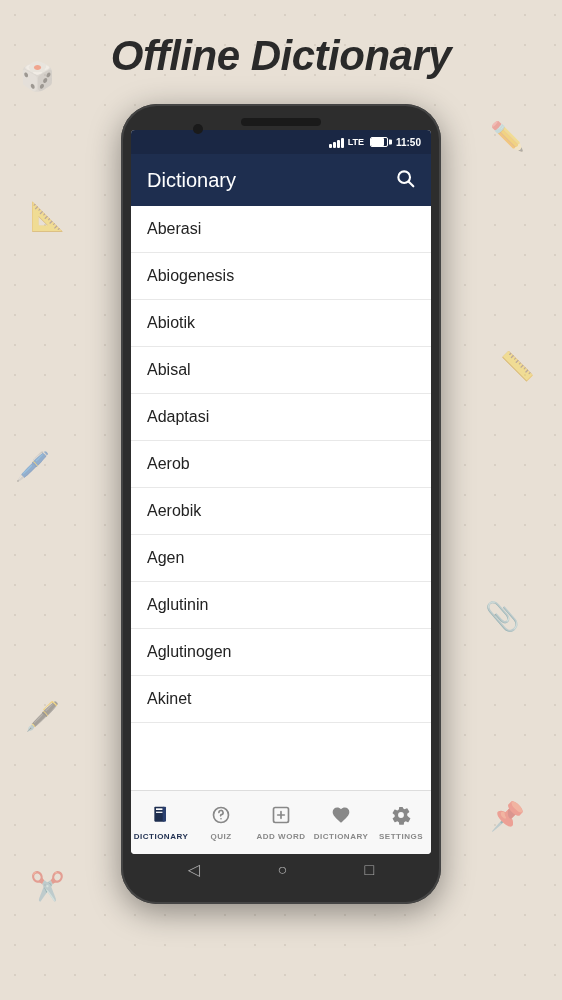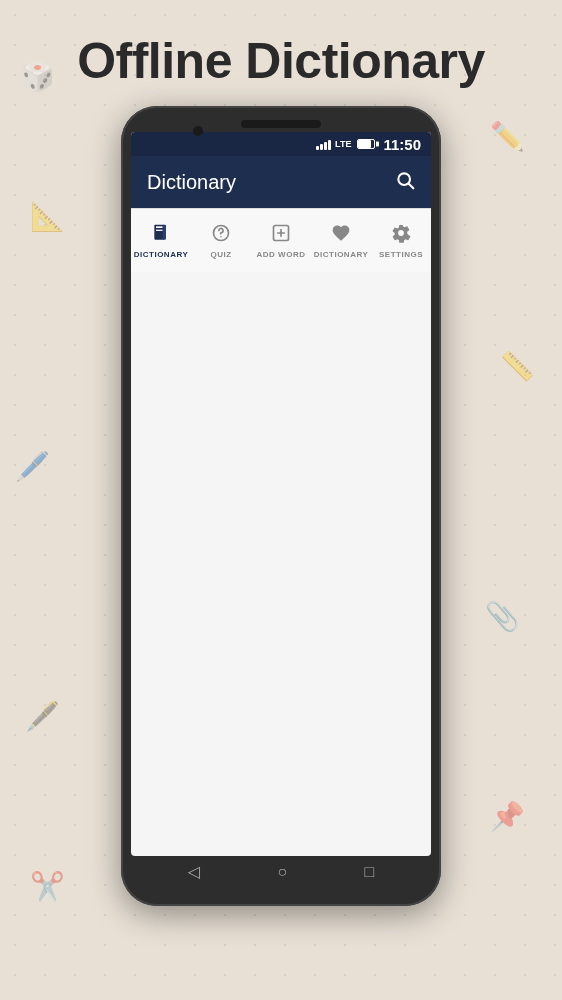--- a/index.html
+++ b/index.html
@@ -29,27 +29,28 @@
 
     
     .bg-doodle {
       position: absolute;
       color: rgba(160,150,135,0.4);
       font-size: 28px;
       pointer-events: none;
     }
 
     .page-title {
-      font-size: 50px;
+      font-size: 42px;
       font-weight: 700;
       color: #2a2a2a;
       margin-top: 32px;
-      margin-bottom: 16px;
+      margin-bottom: 24px;
       z-index: 1;
       letter-spacing: -0.5px;
+      font-style: italic;
     }
 
     
     .phone {
       width: 320px;
       height: 800px;
       background: #2d2d2d;
       border-radius: 36px;
       padding: 14px 8px;
       box-shadow: 0 8px 32px rgba(0,0,0,0.4), inset 0 0 0 2px #444;
@@ -113,21 +114,21 @@
     .status-icons {
       display: flex;
       align-items: center;
       gap: 4px;
       color: white;
       font-size: 10px;
     }
 
     .status-time {
       color: white;
-      font-size: 15px;
+      font-size: 10px;
       font-weight: bold;
       margin-left: 4px;
     }
 
     
     .app-header {
       background: #1e2e4f;
       height: 52px;
       display: flex;
       align-items: center;
@@ -303,20 +304,33 @@
     <div class="app-header">
       <span class="app-title">Dictionary</span>
       <span class="search-icon">
         <svg width="20" height="20" viewBox="0 0 24 24" fill="none" stroke="white" stroke-width="2.5" stroke-linecap="round" stroke-linejoin="round">
           <circle cx="11" cy="11" r="7"></circle>
           <line x1="16.5" y1="16.5" x2="22" y2="22"></line>
         </svg>
       </span>
     </div>
 
+    <div class="word-list" id="word-list-container">
+    <div class="word-item">Aberasi</div>
+        <div class="word-item">Abiogenesis</div>
+        <div class="word-item">Abiotik</div>
+        <div class="word-item">Abisal</div>
+        <div class="word-item">Adaptasi</div>
+        <div class="word-item">Aerob</div>
+        <div class="word-item">Aerobik</div>
+        <div class="word-item">Agen</div>
+        <div class="word-item">Aglutinin</div>
+        <div class="word-item">Aglutinogen</div>
+        <div class="word-item">Akinet</div>
+      </div>
 
     <div class="bottom-nav" id="bottom-nav-container">
     <div class="nav-item">
           <span class="nav-icon active"><svg width="20" height="20" viewBox="0 0 24 24" fill="#1e2e4f" stroke="none">
         <rect x="4" y="2" width="12" height="18" rx="1"></rect>
         <rect x="6" y="4" width="8" height="2" fill="white"></rect>
         <rect x="6" y="8" width="8" height="1.5" fill="white"></rect>
         <rect x="14" y="2" width="4" height="18" rx="1" fill="#2a3f6f"></rect>
       </svg></span>
           <span class="nav-label active">DICTIONARY</span>

